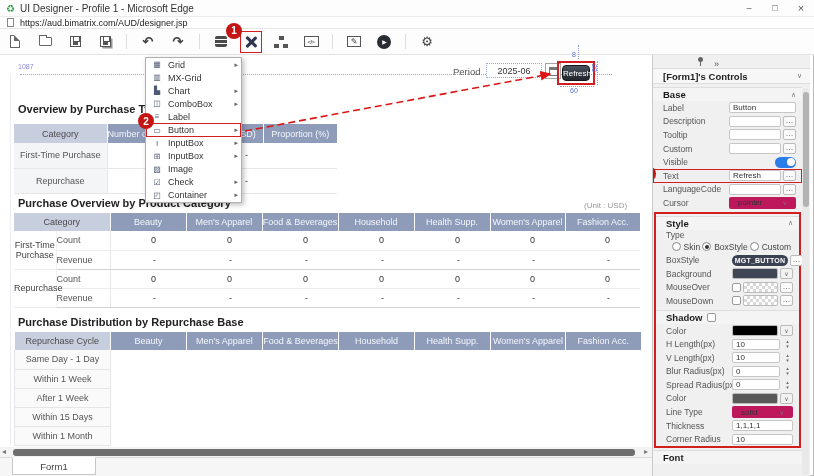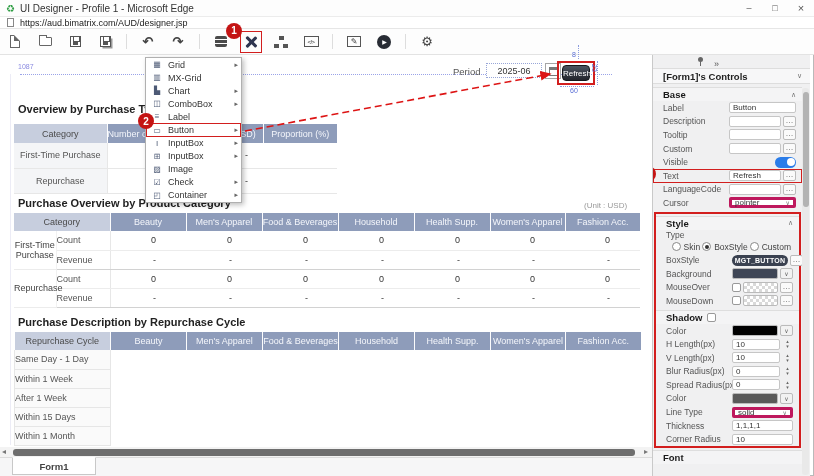--- a/index.html
+++ b/index.html
@@ -81,29 +81,29 @@
 .dt th.cat{background:#c7cede;color:#4a4a4a}
 .t1 td{height:25px;border-bottom:1px solid #e7e7e7;background:#fff}
 .t1 td.cat{background:#f4f5f7;text-align:center;color:#555;border-right:1px solid #e7e7e7}
 .t1 td.num{text-align:right;padding-right:15px}
 .t2 th,.t3 th{height:18px}
 .t2 td{height:19px;border-bottom:1px solid #ececec;background:#fff}
 .t2 td.grp{text-align:center;color:#444;border-right:1px solid #f1f1f1}
 .t2 td.met{text-align:left;color:#555;border-right:1px solid #e7e7e7}
 .t2 td.num{text-align:right;padding-right:30px}
 .t2 tr.gend td{border-bottom:1px solid #d2d2d2}
-.t3 td.cyc{height:19px;background:#fafafa;border:1px solid #e6e6e6;border-top:none;color:#555}
+.t3 td.cyc{height:19px;background:#fafafa;border:1px solid #e6e6e6;border-top:none;text-align:center;color:#555}
 .t3 td.void{background:#fff;border:none}
 .hscroll{position:absolute;left:0;top:447px;width:652px;height:10px;background:#f3f3f3}
 .harrow{position:absolute;top:447px;font-size:8px;color:#777;line-height:10px}
 .harrow.l{left:2px}
 .harrow.r{left:644px}
 .hthumb{position:absolute;left:13px;top:448.5px;width:622px;height:7px;background:#6e6e6e;border-radius:3px}
 .tabbar{position:absolute;left:0;top:457px;width:652px;height:19px;background:#f6f6f7;border-top:1px solid #dcdcdc}
-.tab{position:absolute;left:12px;top:457px;width:84px;height:18px;background:#fff;border:1px solid #c8c8c8;border-top:1px solid #fff;text-align:center;line-height:17px;font-size:9.5px;font-weight:bold;color:#444}
+.tab{position:absolute;left:12px;top:457px;width:84px;height:18px;background:#fff;border:1px solid #c8c8c8;border-top:1px solid #fff;text-align:center;line-height:17px;font-size:9.5px;font-weight:normal;color:#444}
 
 .menu{position:absolute;left:145px;top:57px;width:97px;height:146px;background:#fff;border:1px solid #b0b0b0;box-shadow:2px 2px 5px rgba(0,0,0,.25);z-index:5}
 .mrow{height:13.1px;display:flex;align-items:center;padding:0 3px 0 5px;font-size:9px;color:#333}
 .mrow.hl{outline:1.4px solid #d21e1e;outline-offset:-1px;position:relative}
 .mico{width:12px;font-size:8px;color:#4d5a75;text-align:center;flex:none}
 .mlabel{flex:1;padding-left:5px;white-space:nowrap}
 .marr{font-size:7px;color:#666}
 
 .arrowsvg{position:absolute;left:0;top:0;z-index:6;pointer-events:none}
 
@@ -121,21 +121,21 @@
 .prow{display:flex;align-items:center;height:13.6px;padding:0 6px 0 10px;font-size:8.5px;color:#555;position:relative}
 .prow.short{height:10px}
 .prow.hl{outline:1.5px solid #d21e1e;outline-offset:-1px}
 .plab{width:66px;flex:none;white-space:nowrap;overflow:hidden}
 .pctrl{flex:1;display:flex;align-items:center;gap:2px;min-width:0}
 .pctrl.right{justify-content:flex-end}
 .pinput{flex:1;height:11px;background:#fff;border:1px solid #c6c6c6;font-size:8px;color:#333;line-height:10px;padding:0 3px;border-radius:2px;overflow:hidden;white-space:nowrap}
 .pbtn{flex:none;width:13px;height:11px;border:1px solid #bbb;background:#fafafa;color:#555;font-size:8px;line-height:8px;text-align:center;border-radius:2px}
 .ptoggle{width:21px;height:11px;border-radius:6px;background:#2b7de9;position:relative;flex:none}
 .ptoggle::after{content:"";position:absolute;right:1.5px;top:1.5px;width:8px;height:8px;border-radius:50%;background:#fff}
-.pselect{flex:1;height:11px;background:#fff;border:3px solid #be185d;border-radius:2px;display:flex;align-items:center;font-size:8px;color:#333;padding:0 3px}
+.pselect{flex:1;height:11px;background:#fff;border:6px solid #be185d;border-radius:2px;display:flex;align-items:center;font-size:8px;color:#333;padding:0 3px}
 .sval{flex:1}
 .sarr{font-size:6px;color:#777}
 .ppill{width:56px;height:11px;border-radius:6px;background:#3a4150;color:#fff;font-size:7px;font-weight:bold;text-align:center;line-height:11px;letter-spacing:.2px;margin-right:auto;flex:none}
 .pswatch{flex:1;height:11px;border:1px solid #bbb;border-radius:2px}
 .pswatch.checker{background-color:#fff;background-image:linear-gradient(45deg,#d9d9d9 25%,transparent 25%,transparent 75%,#d9d9d9 75%),linear-gradient(45deg,#d9d9d9 25%,transparent 25%,transparent 75%,#d9d9d9 75%);background-size:6px 6px;background-position:0 0,3px 3px}
 .pdrop{flex:none;width:13px;height:11px;border:1px solid #bbb;background:#f2f2f2;font-size:6px;line-height:10px;text-align:center;color:#666;border-radius:2px}
 .pcheckbox{flex:none;width:9px;height:9px;border:1px solid #999;background:#fff;border-radius:2px}
 .pctrl.radios{justify-content:flex-end;padding-right:2px}
 .ropt{display:flex;align-items:center;gap:3px}
 .radio{width:9px;height:9px;border:1px solid #888;border-radius:50%;background:#fff;position:relative;flex:none}
@@ -332,21 +332,21 @@
             <td class="num">-</td>
             <td class="num">-</td>
             <td class="num">-</td>
             <td class="num">-</td>
             <td class="num">-</td>
             <td class="num">-</td>
           </tr>
         </tbody>
       </table>
     </div>
-  <div class="h1 t3h">Purchase Description by Repurchase Cycle</div>
+  <div class="h1 t3h">Purchase Distribution by Repurchase Base</div>
   <div id="table3">
       <table class="dt t3">
         <colgroup>
           <col style="width: 96px;">
           <col style="width: 76px;">
           <col style="width: 76px;">
           <col style="width: 76px;">
           <col style="width: 76px;">
           <col style="width: 76px;">
           <col style="width: 75px;">

